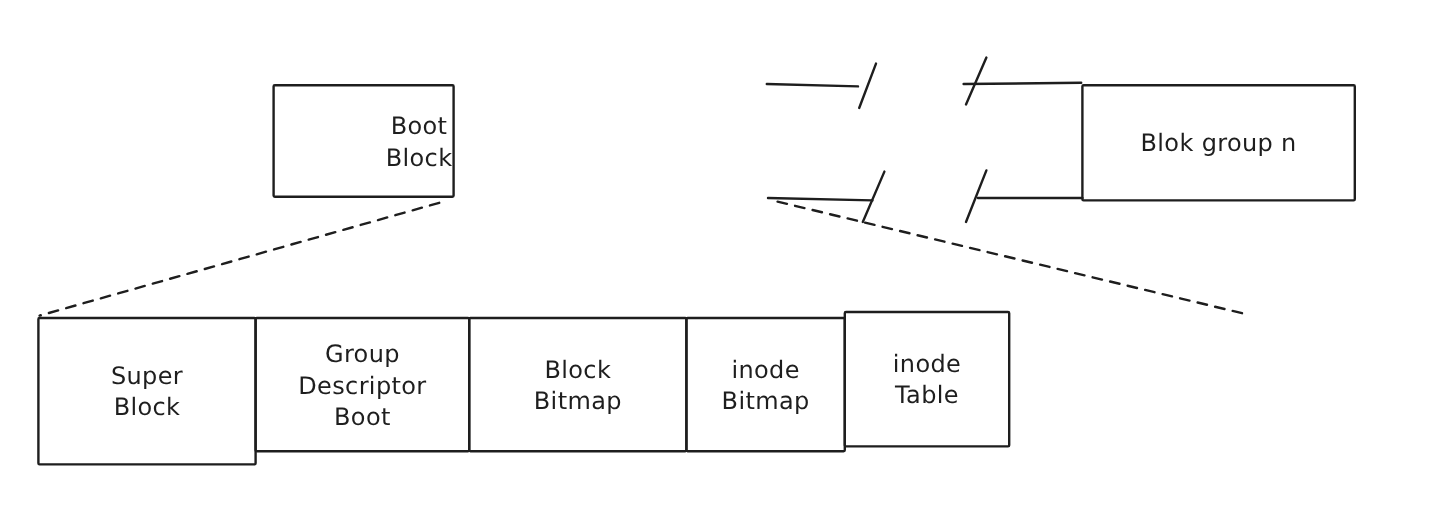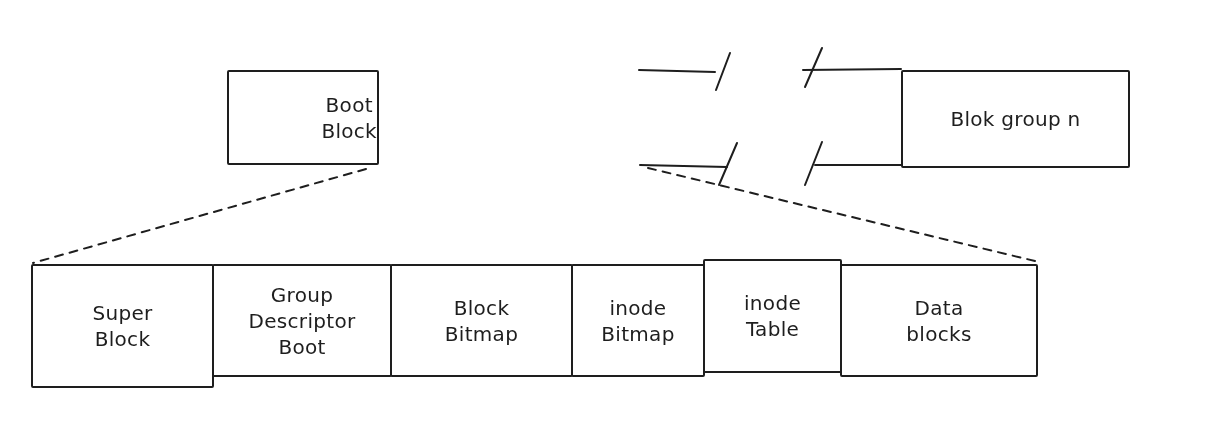--- a/index.html
+++ b/index.html
@@ -101,18 +101,14 @@
   <div class="box" style="left:571px; top:264px; width:134px; height:113px;">
     <span class="label">inode
 Bitmap</span>
   </div>
 
   <div class="box" style="left:703px; top:259px; width:139px; height:114px;">
     <span class="label">inode
 Table</span>
   </div>
 
-  <div class="box" style="left:840px; top:264px; width:198px; height:113px;">
-    <span class="label">Data
-blocks</span>
-  </div>
 
 </div>
 
 </body></html>

